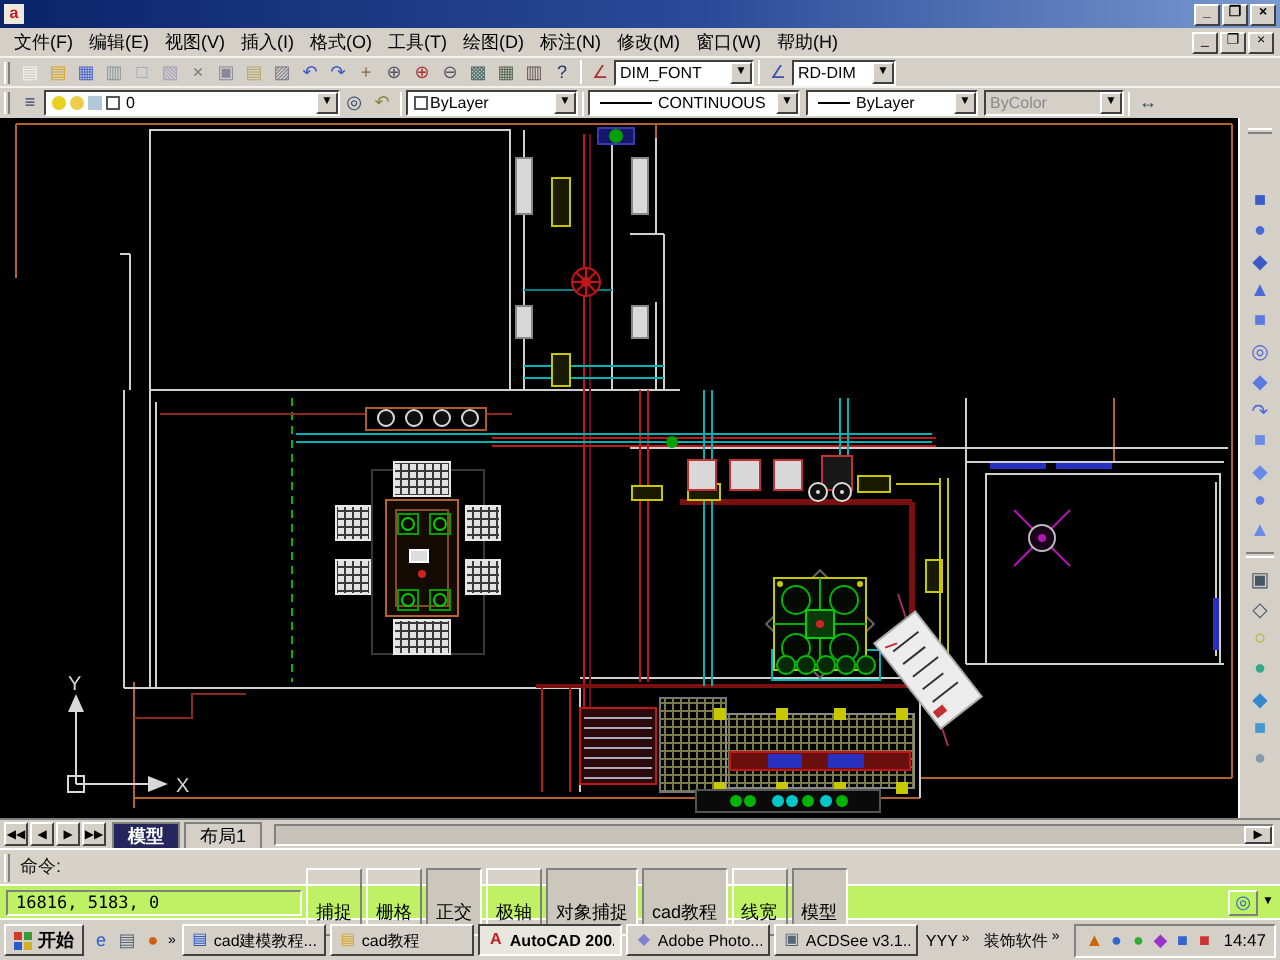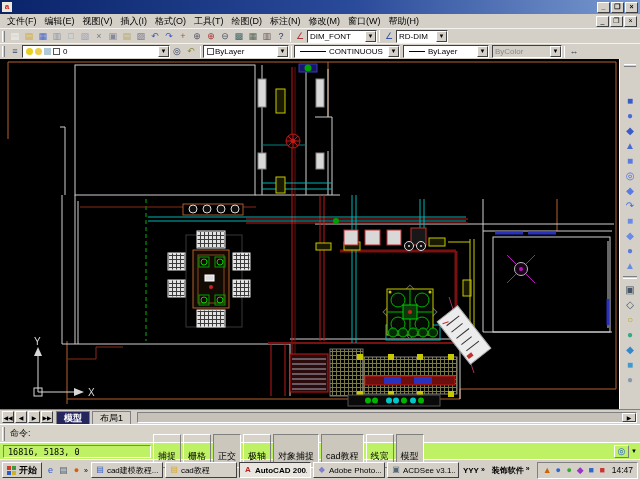--- a/index.html
+++ b/index.html
@@ -65,21 +65,21 @@
     linear-gradient(#3a9a3a,#3a9a3a) 5px 0/4px 4px no-repeat,
     linear-gradient(#2a5ad0,#2a5ad0) 0 5px/4px 4px no-repeat,
     linear-gradient(#d0b02a,#d0b02a) 5px 5px/4px 4px no-repeat}
   .ql{flex:none;display:flex;align-items:center}
   .ql .icon{width:13px}
   .chev{font-size:7px;padding:0 1px}
   .task{flex:none;display:flex;align-items:center;gap:2px;width:72px;height:16px;padding:0 3px;border:1px solid;border-color:#fff #404040 #404040 #fff;overflow:hidden;white-space:nowrap;background:#d4d0c8}
   .task.active{border-color:#404040 #fff #fff #404040;background:#e9e6df;font-weight:bold}
   .ticon{flex:none;width:10px;height:10px;font-size:8px;line-height:10px;text-align:center}
   .tlabel{font-size:8px;overflow:hidden}
-  .tbtb{flex:none;display:flex;align-items:flex-start;font-size:8px;font-weight:bold;gap:1px;padding:0 2px}
+  .tbtb{flex:none;display:flex;align-items:flex-start;font-size:8px;font-weight:normal;gap:1px;padding:0 2px}
   .tray{margin-left:auto;flex:none;display:flex;align-items:center;gap:2px;height:17px;border:1px solid;border-color:#808080 #fff #fff #808080;padding:0 4px}
   .tray .icon{width:11px}
   .clock{font-size:8.5px;padding-left:2px}
 </style>
 </head>
 <body>
 
 <div class="screen">
 
   <div class="titlebar">

